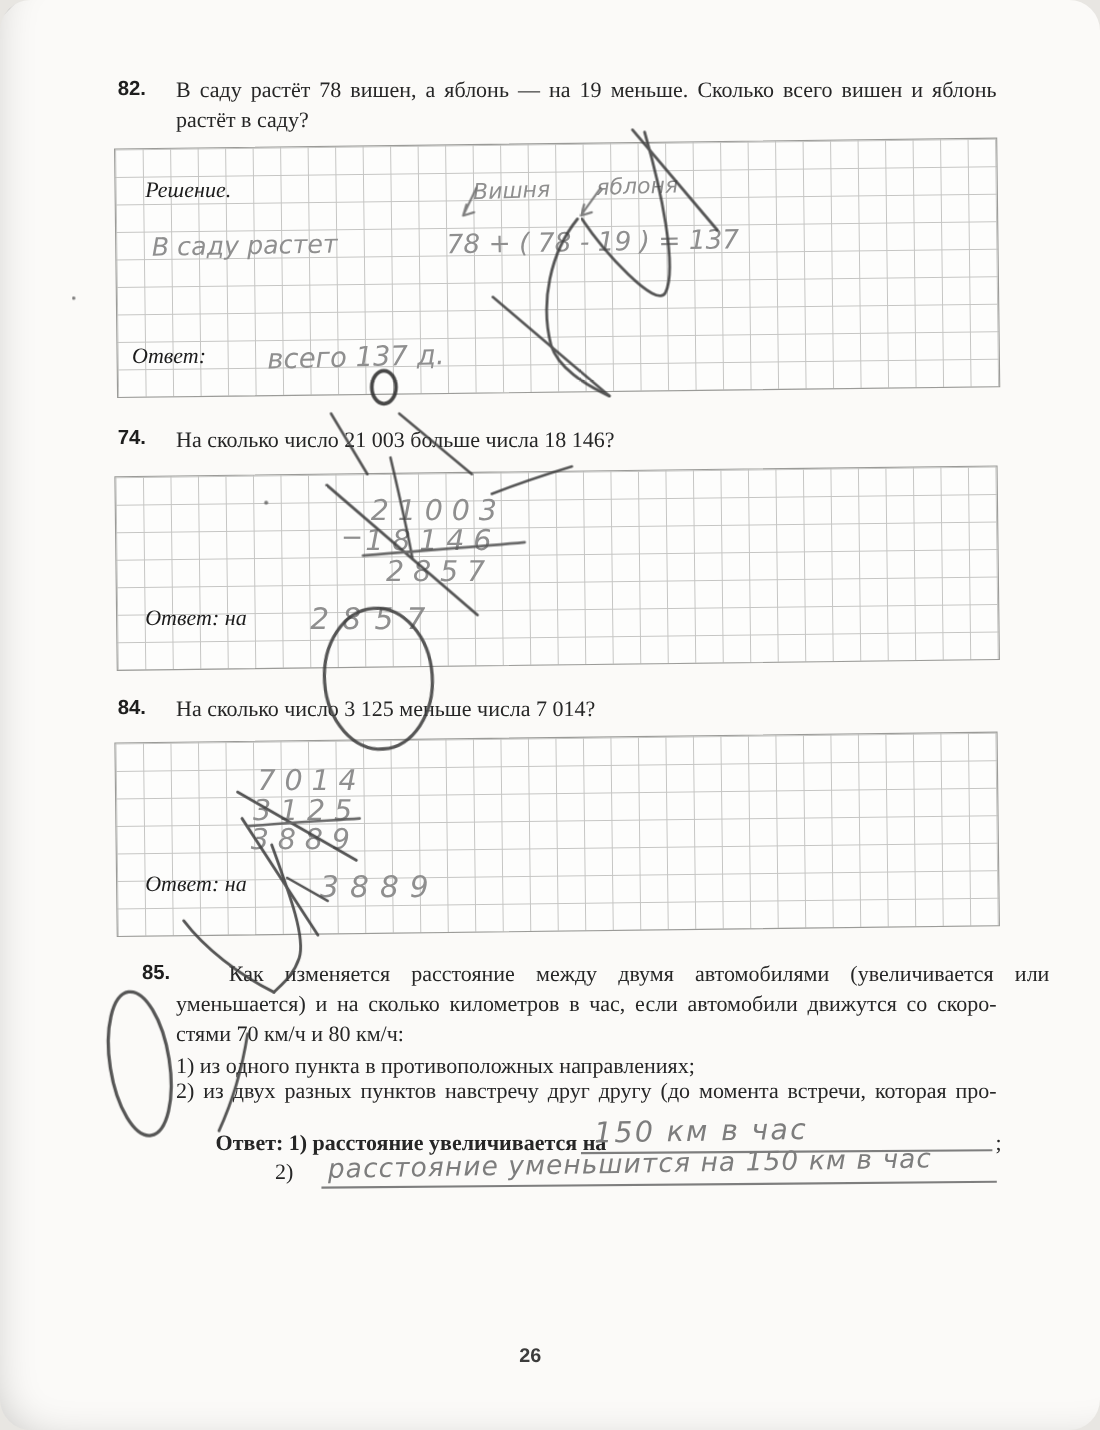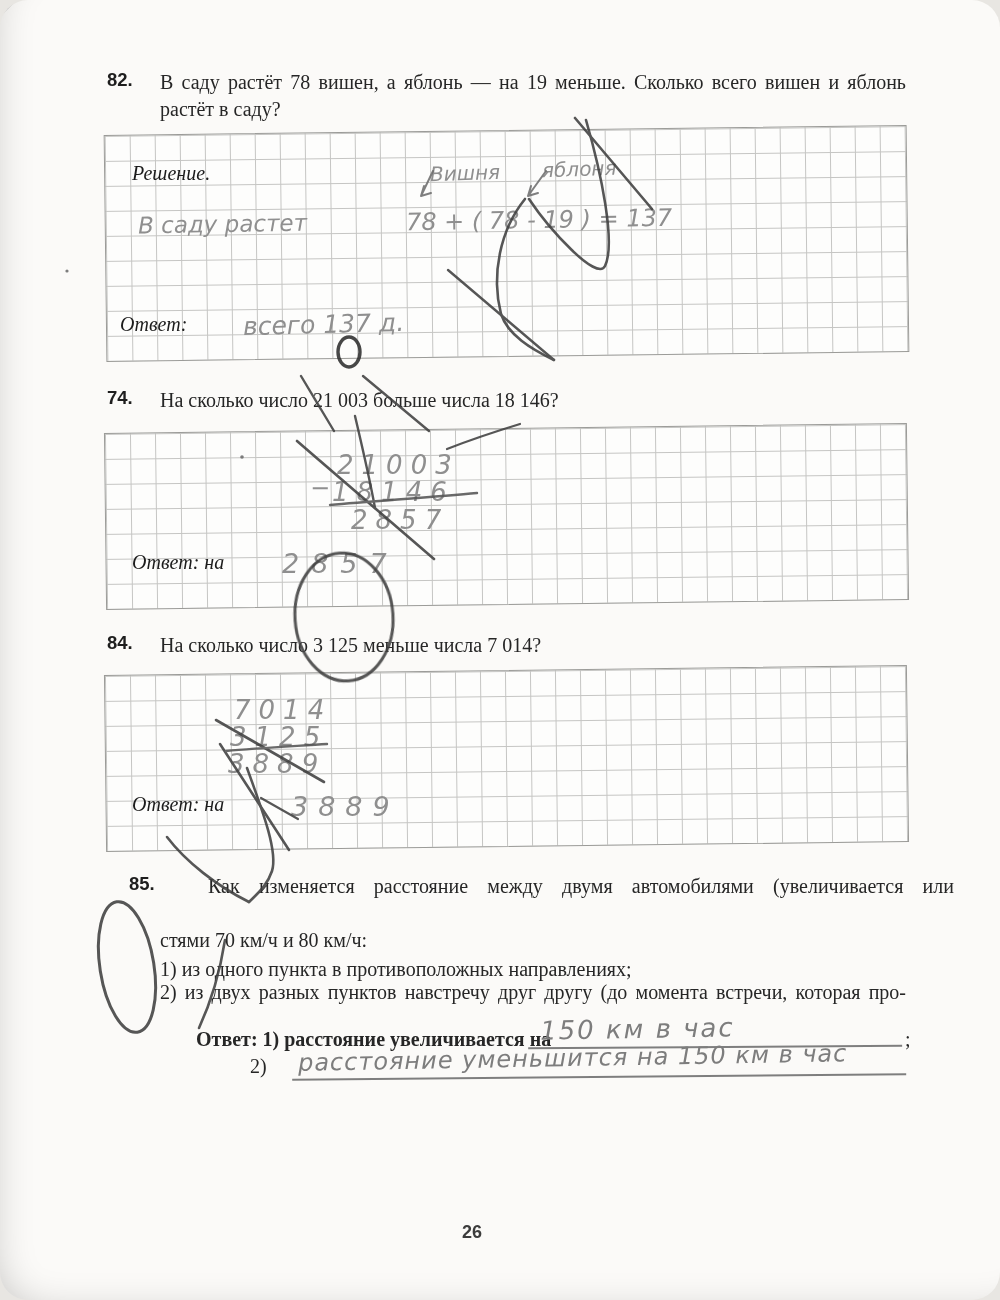--- a/index.html
+++ b/index.html
@@ -23,21 +23,21 @@
       linear-gradient(to right, #c5c5c3 1px, transparent 1px),
       linear-gradient(to bottom, #c5c5c3 1px, transparent 1px);
     background-size:25px 25px;
     border:1px solid #9b9b98;
     transform:rotate(-0.7deg);
   }
   .hw{font-family:"DejaVu Sans",sans-serif; font-style:italic; color:#8f8f8f; white-space:nowrap;}
   .hw-digits{letter-spacing:8px;}
   .ansline{position:absolute; border-bottom:2px solid #7e7e7e;}
   svg.overlay{position:absolute; left:0; top:0; pointer-events:none;}
-  .pgnum{font-family:"Liberation Sans",sans-serif; font-weight:bold; font-size:18px; color:#3c3c3c; text-align:left;}
+  .pgnum{font-family:"Liberation Sans",sans-serif; font-weight:bold; font-size:18px; color:#3c3c3c; text-align:center;}
 </style>
 </head>
 <body>
 
 <div class="page">
 
   <div class="abs num" style="left:107px; top:69px;">82.</div>
   <div class="abs serif just" style="left:160px; top:69px; width:746px;">В саду растёт 78 вишен, а яблонь — на 19 меньше. Сколько всего вишен и яблонь</div>
   <div class="abs serif" style="left:160px; top:96px;">растёт в саду?</div>
 
@@ -69,20 +69,21 @@
   <div class="grid" style="top:670px; height:175px;"></div>
   <div class="abs ital" style="left:132px; top:793px;">Ответ: на</div>
 
   <div class="abs hw hw-digits" style="left:234px; top:695px; font-size:26px;">7014</div>
   <div class="abs hw hw-digits" style="left:230px; top:722px; font-size:26px;">3125</div>
   <div class="abs hw hw-digits" style="left:228px; top:749px; font-size:26px;">3889</div>
   <div class="abs hw hw-digits" style="left:291px; top:791px; font-size:27px; letter-spacing:10px;">3889</div>
 
   <div class="abs num" style="left:105px; top:873px;margin-left:24px;">85.</div>
   <div class="abs serif just" style="left:175px; top:873px; width:746px;margin-left:33px;">Как изменяется расстояние между двумя автомобилями (увеличивается или</div>
+  <div class="abs serif just" style="left:160px; top:900px; width:746px;">уменьшается) и на сколько километров в час, если автомобили движутся со скоро-</div>
   <div class="abs serif" style="left:160px; top:927px;">стями 70 км/ч и 80 км/ч:</div>
   <div class="abs serif" style="left:160px; top:956px;">1) из одного пункта в противоположных направлениях;</div>
   <div class="abs serif just" style="left:160px; top:979px; width:746px;">2) из двух разных пунктов навстречу друг другу (до момента встречи, которая про-</div>
 
   <div class="abs serif bold" style="left:160px; top:1026px;">Ответ: 1) расстояние увеличивается на</div>
   <div class="ansline" style="left:528px; top:1000px; width:374px; height:46px; transform:rotate(-0.4deg);"></div>
   <div class="abs hw" style="left:540px; top:1014px; font-size:26px; letter-spacing:2px; transform:rotate(-1deg); color:#7d7d7d;">150 км  в час</div>
   <div class="abs serif" style="left:905px; top:1026px;">;</div>
 
   <div class="abs serif" style="left:250px; top:1053px;">2)</div>

